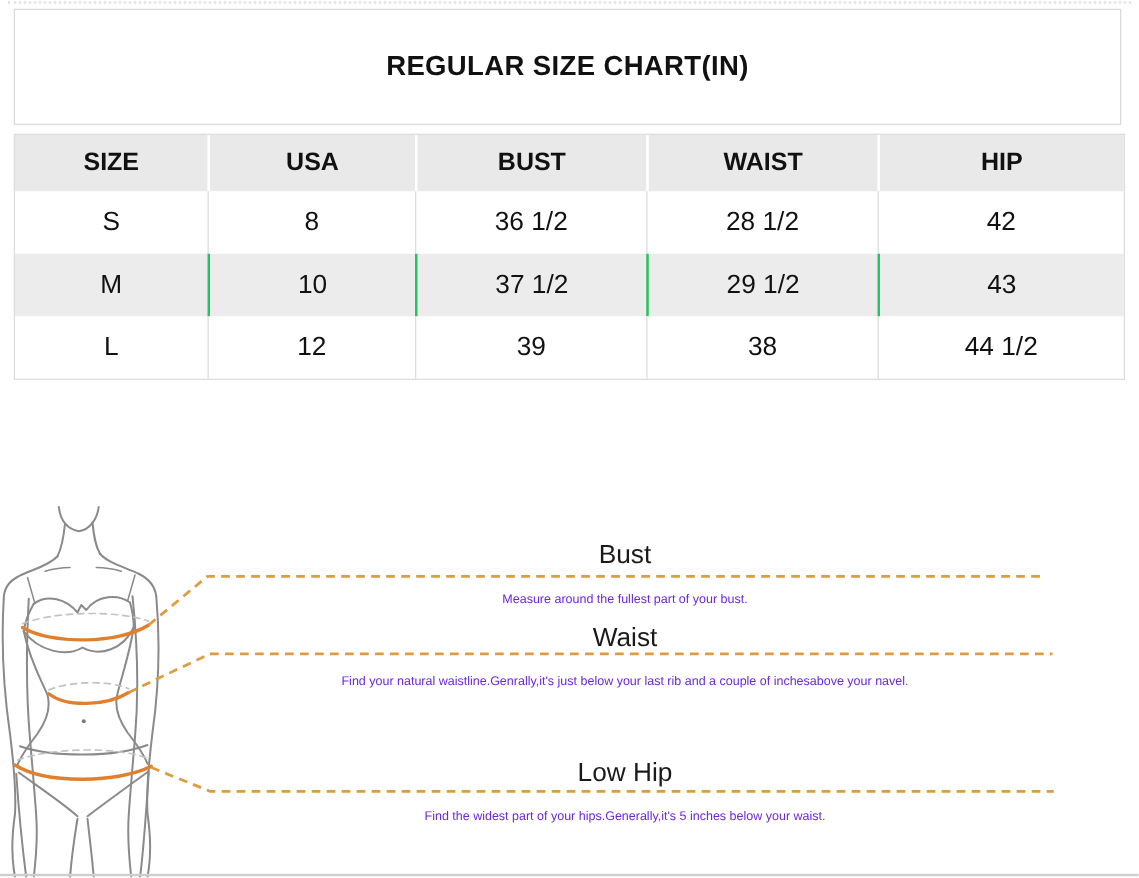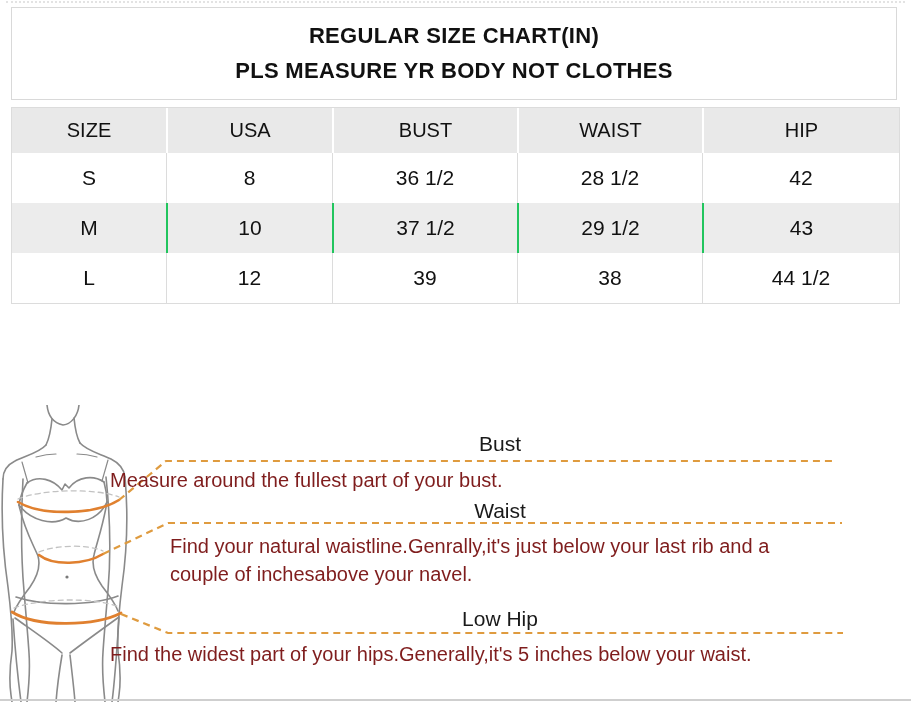--- a/index.html
+++ b/index.html
@@ -14,35 +14,35 @@
   
   .title-box{position:absolute;left:11px;top:7px;width:886px;height:93px;
     box-sizing:border-box;border:1px solid #d9d9d9;background:#fff;
     display:flex;flex-direction:column;align-items:center;justify-content:center;gap:10px;}
   .title-line{font-size:22px;font-weight:700;letter-spacing:.3px;text-align:right;line-height:1.1;}
 
   
   .size-table{position:absolute;left:11px;top:107px;width:887px;
     border-collapse:separate;border-spacing:0;table-layout:fixed;
     border:1px solid #dcdcdc;background:#fff;}
-  .size-table th{height:45px;background:#e9e9e9;font-size:20px;font-weight:400;
+  .size-table th{height:45px;background:#e9e9e9;font-size:20px;font-weight:700;
     text-align:center;vertical-align:middle;padding:0;}
   .size-table th + th{border-left:2px solid #fff;}
   .size-table td{height:50px;font-size:21px;font-weight:400;text-align:center;
     vertical-align:middle;padding:0;}
   .size-table tr.stripe td{background:#ececec;}
   .size-table tr.stripe td + td{border-left:2px solid #22c55e;}
   .size-table tr.plain td + td{border-left:1px solid #dcdcdc;}
 
   
   .guide-svg{position:absolute;left:0;top:405px;width:911px;height:297px;}
   .glabel{position:absolute;left:110px;width:780px;text-align:center;
     font-size:21px;color:#1a1a1a;line-height:24px;}
-  .gdesc{position:absolute;left:110px;width:780px;text-align:left;
-    font-size:20px;color:#7f1d1d;line-height:28px;}
+  .gdesc{position:absolute;left:110px;width:780px;text-align:center;
+    font-size:10px;color:#6d28d9;line-height:28px;}
   #bust-label{top:432px;}
   #bust-desc{top:466px;}
   #waist-label{top:499px;}
   #waist-desc{top:532px;left:170px;width:660px;}
   #lowhip-label{top:607px;}
   #lowhip-desc{top:640px;}
 
   .outline{fill:none;stroke:#8a8a8a;stroke-width:1.6;stroke-linecap:round;stroke-linejoin:round;}
   .thin{stroke-width:1.2;}
   .band{fill:none;stroke:#E0802F;stroke-width:2.6;stroke-linecap:round;}
@@ -50,21 +50,20 @@
   .band-dash{fill:none;stroke:#c2c2c2;stroke-width:1.3;stroke-dasharray:5 4;stroke-linecap:round;}
   .leader{fill:none;stroke:#DF9B3F;stroke-width:2.2;stroke-dasharray:7 5;stroke-linecap:butt;}
 </style>
 </head>
 <body>
 
 <div class="top-edge"></div>
 
 <div class="title-box">
   <div class="title-line">REGULAR SIZE CHART(IN)</div>
-  <div class="title-line">PLS MEASURE YR BODY NOT CLOTHES</div>
 </div>
 
 <table class="size-table">
   <colgroup>
     <col style="width:154px">
       <col style="width:166px">
       <col style="width:185px">
     <col style="width:185px">
       <col style="width:197px">
   </colgroup>

